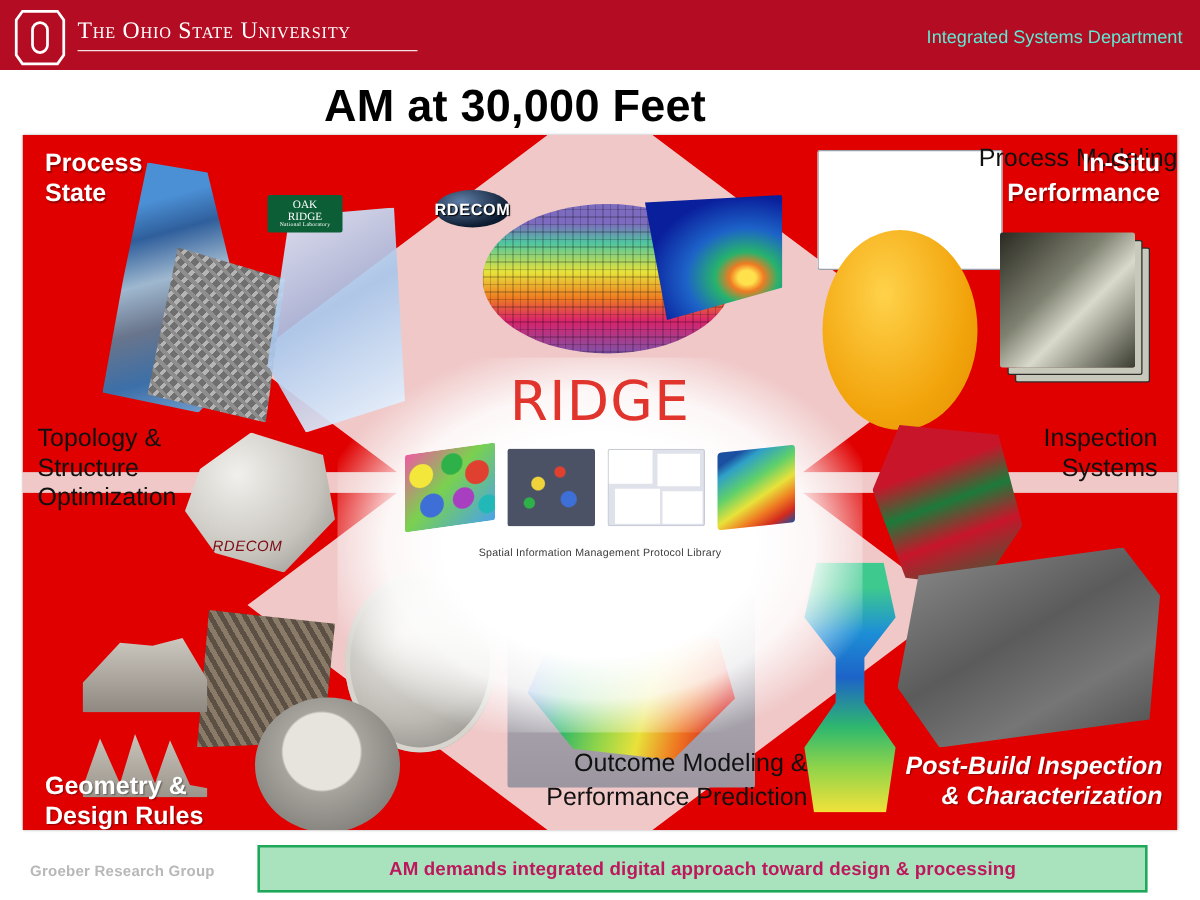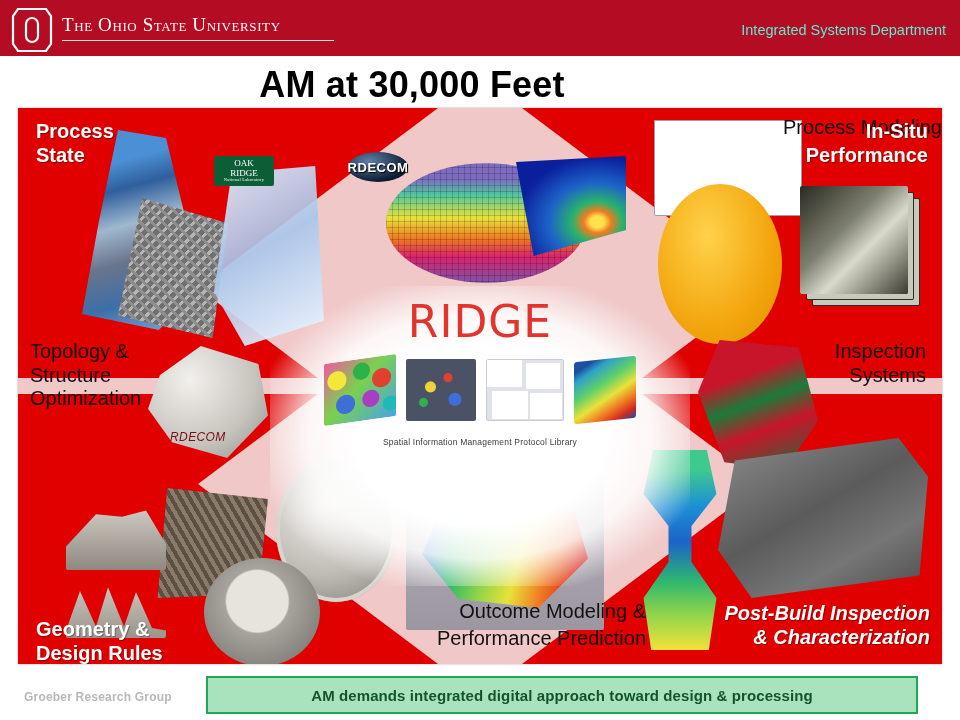--- a/index.html
+++ b/index.html
@@ -221,21 +221,21 @@
   #footer-group{
     position:absolute;left:24px;top:690px;
     color:#b8b8b8;font-size:12px;font-weight:bold;letter-spacing:.2px;
   }
   #footer-banner{
     position:absolute;left:206px;top:676px;width:708px;height:34px;
     background:#a9e3bd;border:2px solid #1fa85a;
     display:flex;align-items:center;justify-content:center;
   }
   #footer-banner-text{
-    color:#14532d;font-size:15px;font-weight:bold;letter-spacing:.1px;
+    color:#be185d;font-size:15px;font-weight:bold;letter-spacing:.1px;
   }
 </style>
 </head>
 <body>
 
 <div id="header">
   <svg id="osu-logo" viewBox="0 0 44 48" aria-hidden="true">
     <path d="M8 3 L36 3 L41 10 L41 38 L36 45 L8 45 L3 38 L3 10 Z" fill="#b40c22" stroke="#ffffff" stroke-width="2.2"></path>
     <rect x="16" y="12" width="12" height="24" rx="6" fill="#b40c22" stroke="#ffffff" stroke-width="2.2"></rect>
   </svg>

